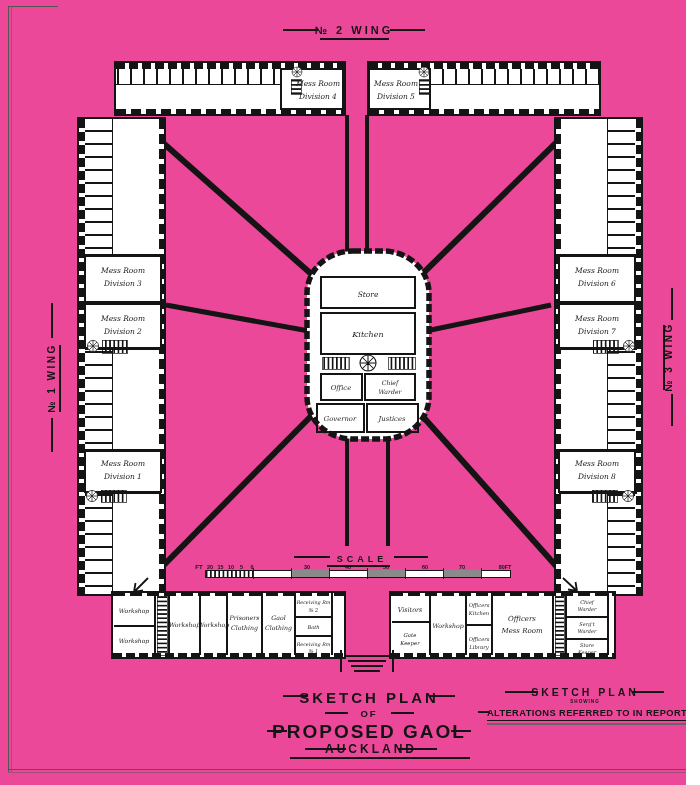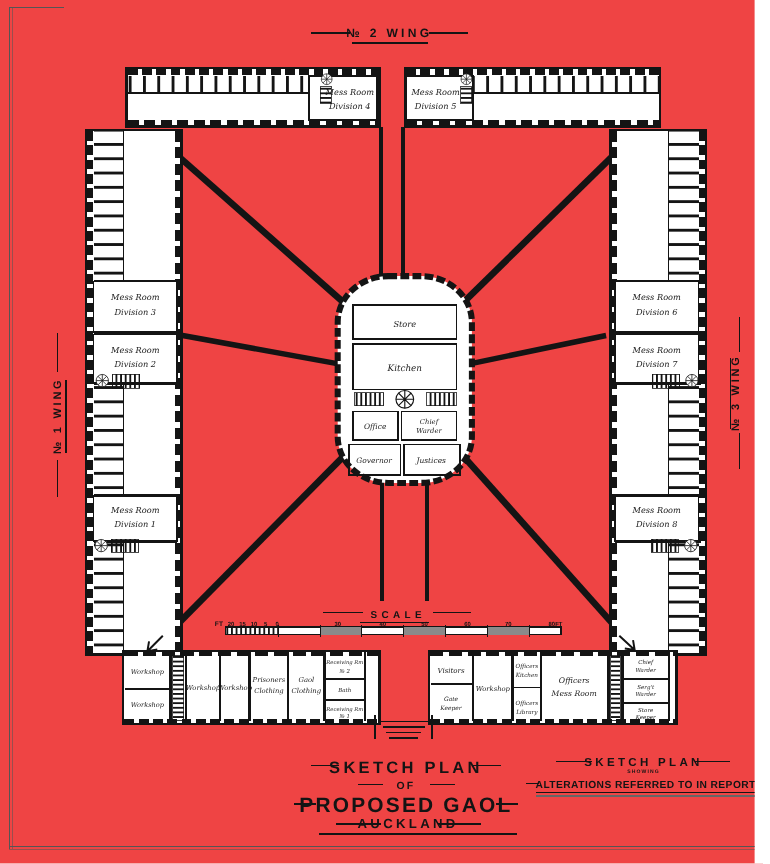--- a/index.html
+++ b/index.html
@@ -1,16 +1,16 @@
 <!DOCTYPE html>
 <html><head>
 <meta charset="utf-8">
 <style>
   html,body{margin:0;padding:0;background:#ffffff;}
-  .page{position:relative;width:686px;height:785px;background:#ef4444;overflow:hidden;}
+  .page{position:relative;width:686px;height:785px;background:#ec4899;overflow:hidden;}
   svg{display:block;}
   .lbl{font-family:"DejaVu Serif",serif;font-style:italic;fill:#1c1c1c;text-anchor:middle;}
   .cap{font-family:"Liberation Sans","DejaVu Sans",sans-serif;font-weight:bold;fill:#141414;text-anchor:middle;}
   line,rect,path,circle{shape-rendering:crispEdges;}
   .sm{shape-rendering:auto;}
 </style>
 </head>
 <body>
 
 <div class="page">

